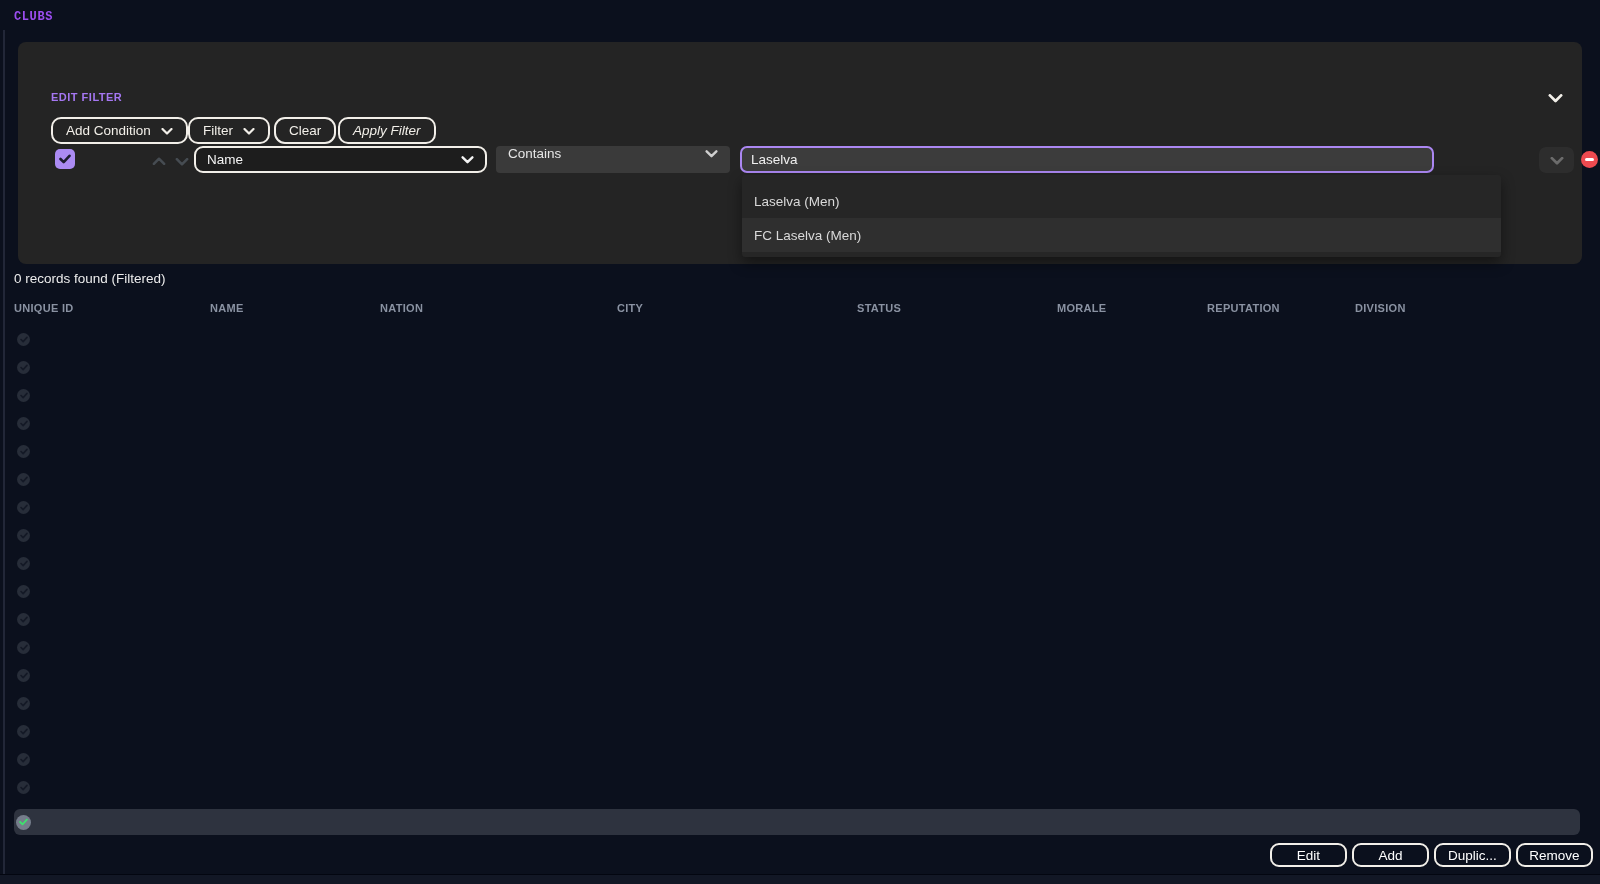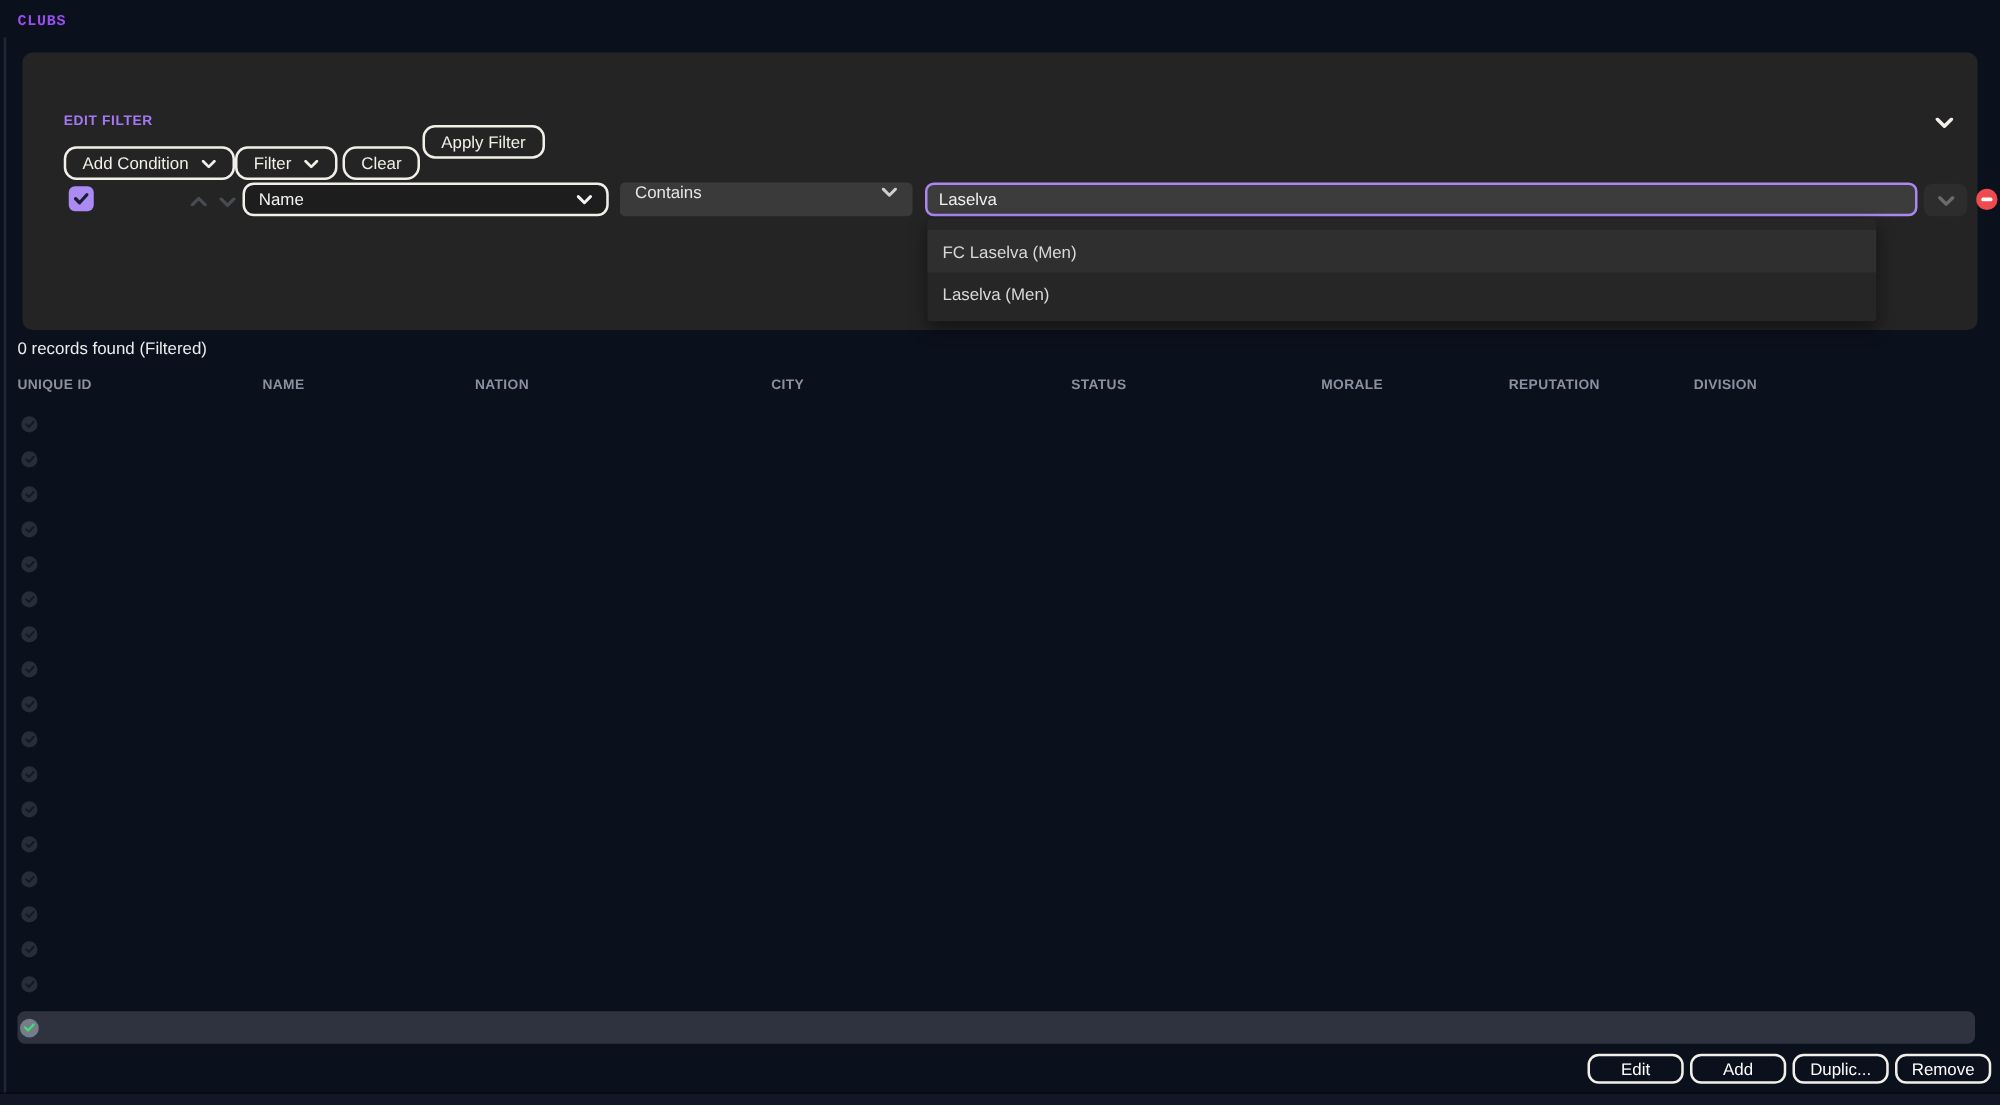--- a/index.html
+++ b/index.html
@@ -19,42 +19,42 @@
   .collapse-btn{position:absolute;left:1528px;top:49px;width:18px;height:14px;
                 color:#f2efe9;background:none;border:none;padding:0;cursor:pointer;}
 
   .btn-outline{position:absolute;display:inline-flex;align-items:center;gap:10px;height:27px;
                padding:0 13px;border:2px solid #f2efe9;border-radius:10px;background:transparent;
                color:#f2efe9;font-size:13.5px;box-sizing:border-box;cursor:pointer;
                font-family:"Liberation Sans",sans-serif;white-space:nowrap;}
   .b-add{left:33px;top:75px;}
   .b-filter{left:170px;top:75px;}
   .b-clear{left:256px;top:75px;border-radius:11px;}
-  .b-apply{left:320px;top:58px;}
+  .b-apply{left:320px;top:75px;font-style:italic;}
 
   .chk{position:absolute;left:37px;top:107px;width:20px;height:20px;background:#ab8bf3;
        border:none;border-radius:5px;display:flex;align-items:center;justify-content:center;
        color:#1d1d30;cursor:pointer;padding:0;}
   .mv{position:absolute;top:112px;width:16px;height:10px;color:#464c52;background:none;
       border:none;padding:0;cursor:pointer;}
   .mv-up{left:133px;}
   .mv-down{left:156px;}
   .rot180{transform:rotate(180deg);}
 
   .field-select{position:absolute;left:176px;top:104px;width:293px;height:27px;
                 border:2px solid #f2efe9;border-radius:9px;background:#1d1d1d;
                 display:flex;align-items:center;justify-content:space-between;padding:0 11px;
                 box-sizing:border-box;color:#f4f4f4;font-size:13.5px;cursor:pointer;}
   .op-select{position:absolute;left:478px;top:104px;width:234px;height:27px;
              border-radius:4px;background:#3a3a3a;display:flex;
              justify-content:space-between;padding:0 12px;box-sizing:border-box;
              color:#e6e6e6;font-size:13.5px;cursor:pointer;}
   .op-select .chev{color:#cfcfcf;}
 
-  .val-input{position:absolute;left:722px;top:104px;width:794px;height:27px;box-sizing:border-box;
+  .val-input{position:absolute;left:722px;top:104px;width:694px;height:27px;box-sizing:border-box;
              background:#3c3c3c;border:2px solid #ab87f2;border-radius:7px;color:#f0f0f0;
              font-size:13.5px;padding:0 9px;outline:none;font-family:"Liberation Sans",sans-serif;}
   .expand-btn{position:absolute;left:1521px;top:105px;width:35px;height:26px;background:#2d2d2d;
               border:none;border-radius:7px;color:#6b6b6b;display:flex;align-items:center;
               justify-content:center;cursor:pointer;}
   .minus-btn{position:absolute;left:1563px;top:109px;width:17px;height:17px;border-radius:50%;
              background:#ee4a50;border:none;padding:0;display:flex;align-items:center;
              justify-content:center;cursor:pointer;}
   .minus-bar{width:9px;height:2.5px;background:#fff;border-radius:2px;}
 
@@ -181,25 +181,25 @@
             <path d="M1.5 1 L6 5.5 L10.5 1" fill="none" stroke="currentColor" stroke-width="2.4" stroke-linecap="round" stroke-linejoin="round"></path>
           </svg>
       </span>
     </button>
 
     <button class="minus-btn">
       <span class="minus-bar"></span>
     </button>
 
     <div class="suggest">
+      <div class="sitem">
+        <span>Laselva (Men)</span>
+      </div>
       <div class="sitem hl">
         <span>FC Laselva (Men)</span>
-      </div>
-      <div class="sitem">
-        <span>Laselva (Men)</span>
       </div>
     </div>
   </div>
 
   <div class="summary">0 records found (Filtered)</div>
 
   <div class="col-head c0">UNIQUE ID</div>
   <div class="col-head c1">NAME</div>
   <div class="col-head c2">NATION</div>
   <div class="col-head c3">CITY</div>

